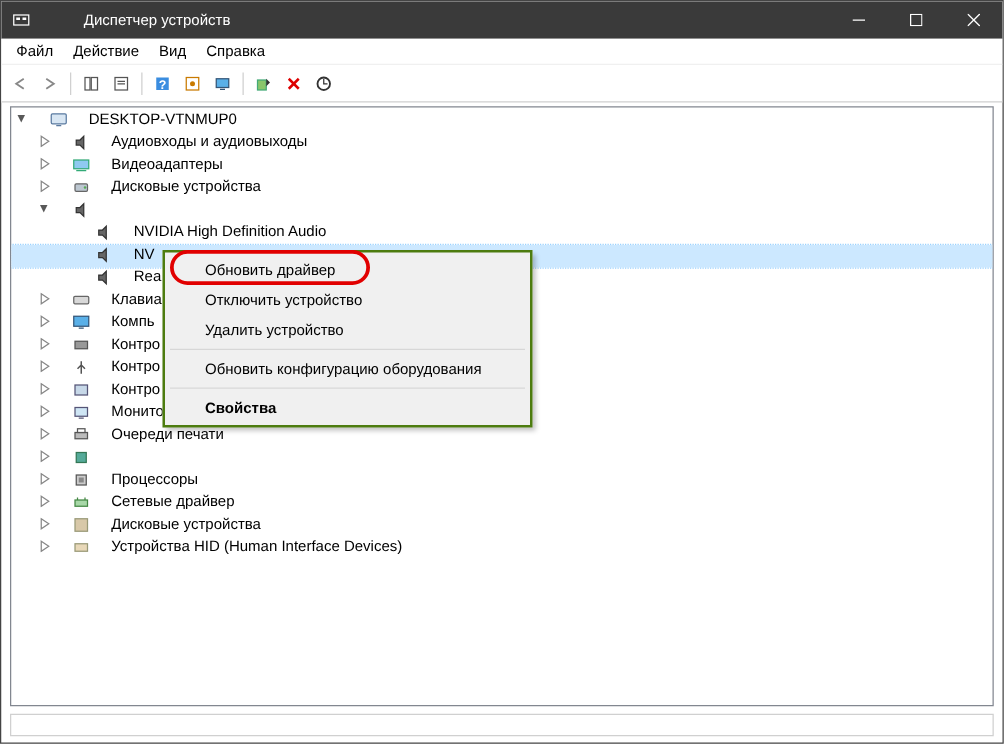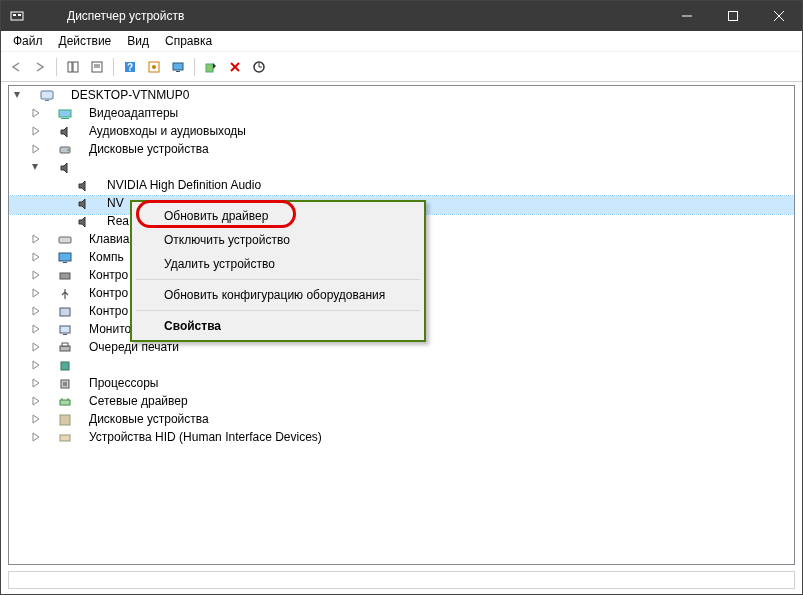--- a/index.html
+++ b/index.html
@@ -160,39 +160,39 @@
     </div>
 
     <div class="tree-row" style="padding-left:20px">
       <span class="tree-expander">
           <svg width="10" height="10">
             <path d="M2 1 L8 5 L2 9 Z" fill="none" stroke="#888"></path>
           </svg>
         </span>
       <span class="tree-icon">
           <svg width="14" height="14">
+            <path d="M3 5 L6 5 L9 2 L9 12 L6 9 L3 9 Z" fill="#666" stroke="#333"></path>
+          </svg>
+        </span>
+      <span class="tree-label">Аудиовходы и аудиовыходы</span>
+    </div>
+
+    <div class="tree-row" style="padding-left:20px">
+      <span class="tree-expander">
+          <svg width="10" height="10">
+            <path d="M2 1 L8 5 L2 9 Z" fill="none" stroke="#888"></path>
+          </svg>
+        </span>
+      <span class="tree-icon">
+          <svg width="14" height="14">
             <rect x="1" y="3" width="12" height="7" fill="#8fc9f0" stroke="#3a7"></rect>
             <rect x="3" y="11" width="8" height="1" fill="#3a7"></rect>
           </svg>
         </span>
       <span class="tree-label">Видеоадаптеры</span>
-    </div>
-
-    <div class="tree-row" style="padding-left:20px">
-      <span class="tree-expander">
-          <svg width="10" height="10">
-            <path d="M2 1 L8 5 L2 9 Z" fill="none" stroke="#888"></path>
-          </svg>
-        </span>
-      <span class="tree-icon">
-          <svg width="14" height="14">
-            <path d="M3 5 L6 5 L9 2 L9 12 L6 9 L3 9 Z" fill="#666" stroke="#333"></path>
-          </svg>
-        </span>
-      <span class="tree-label">Аудиовходы и аудиовыходы</span>
     </div>
 
     <div class="tree-row" style="padding-left:20px">
       <span class="tree-expander">
           <svg width="10" height="10">
             <path d="M2 1 L8 5 L2 9 Z" fill="none" stroke="#888"></path>
           </svg>
         </span>
       <span class="tree-icon">
           <svg width="14" height="14">

